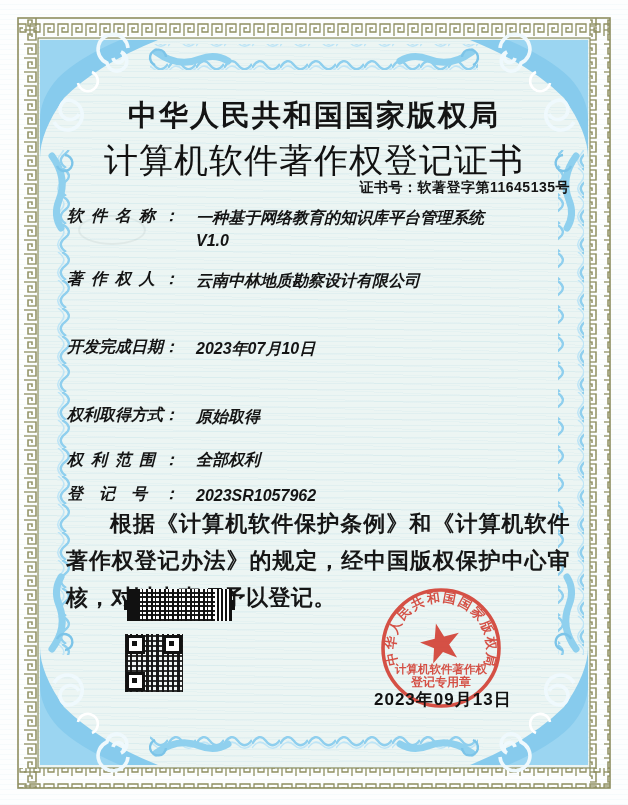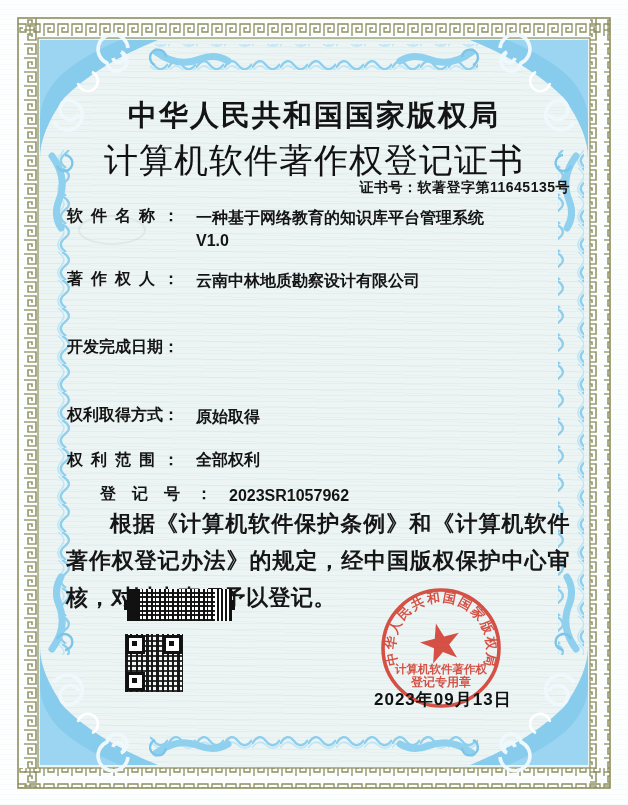--- a/index.html
+++ b/index.html
@@ -43,35 +43,35 @@
   .certno{
     position:absolute;right:58px;top:179px;
     font-size:14px;font-weight:700;color:#141414;
     letter-spacing:.5px;
   }
   .certno .lbl{}
 
   .field{
     position:absolute;left:67px;
     display:flex;align-items:flex-start;
-    color:#141414;font-weight:700;font-size:16px;
+    color:#141414;font-weight:700;font-size:16px;font-style:italic;
   }
   .field .flabel{
     display:inline-block;width:112px;
     text-align:justify;text-align-last:justify;
     flex:0 0 112px;
   }
   .field .fvalue{margin-left:17px;line-height:23px;max-width:380px;}
   .f-name  {top:206px;}
   .f-owner {top:269px;}
   .f-dev   {top:337px;}
   .f-pub   {top:374px;}
   .f-way   {top:405px;}
   .f-scope {top:448px;align-items:flex-end;}
-  .f-reg   {top:484px;margin-left:33px;}
+  .f-reg   {top:484px;}
 
   .statement{
     position:absolute;left:66px;right:58px;top:505px;
     font-size:22px;font-weight:700;color:#161616;
     line-height:37px;letter-spacing:.5px;
     text-indent:2em;text-align:justify;
   }
 
   .watermark-oval{
     position:absolute;left:78px;top:215px;width:64px;height:26px;
@@ -186,20 +186,21 @@
     </span>
   </div>
 
   <div class="field f-owner">
     <span class="flabel">著作权人：</span>
     <span class="fvalue">云南中林地质勘察设计有限公司</span>
   </div>
 
   <div class="field f-dev">
     <span class="flabel">开发完成日期：</span>
+    <span class="fvalue">2023年07月10日</span>
   </div>
 
 
   <div class="field f-way">
     <span class="flabel">权利取得方式：</span>
     <span class="fvalue">原始取得</span>
   </div>
 
   <div class="field f-scope">
     <span class="flabel">权利范围：</span>

